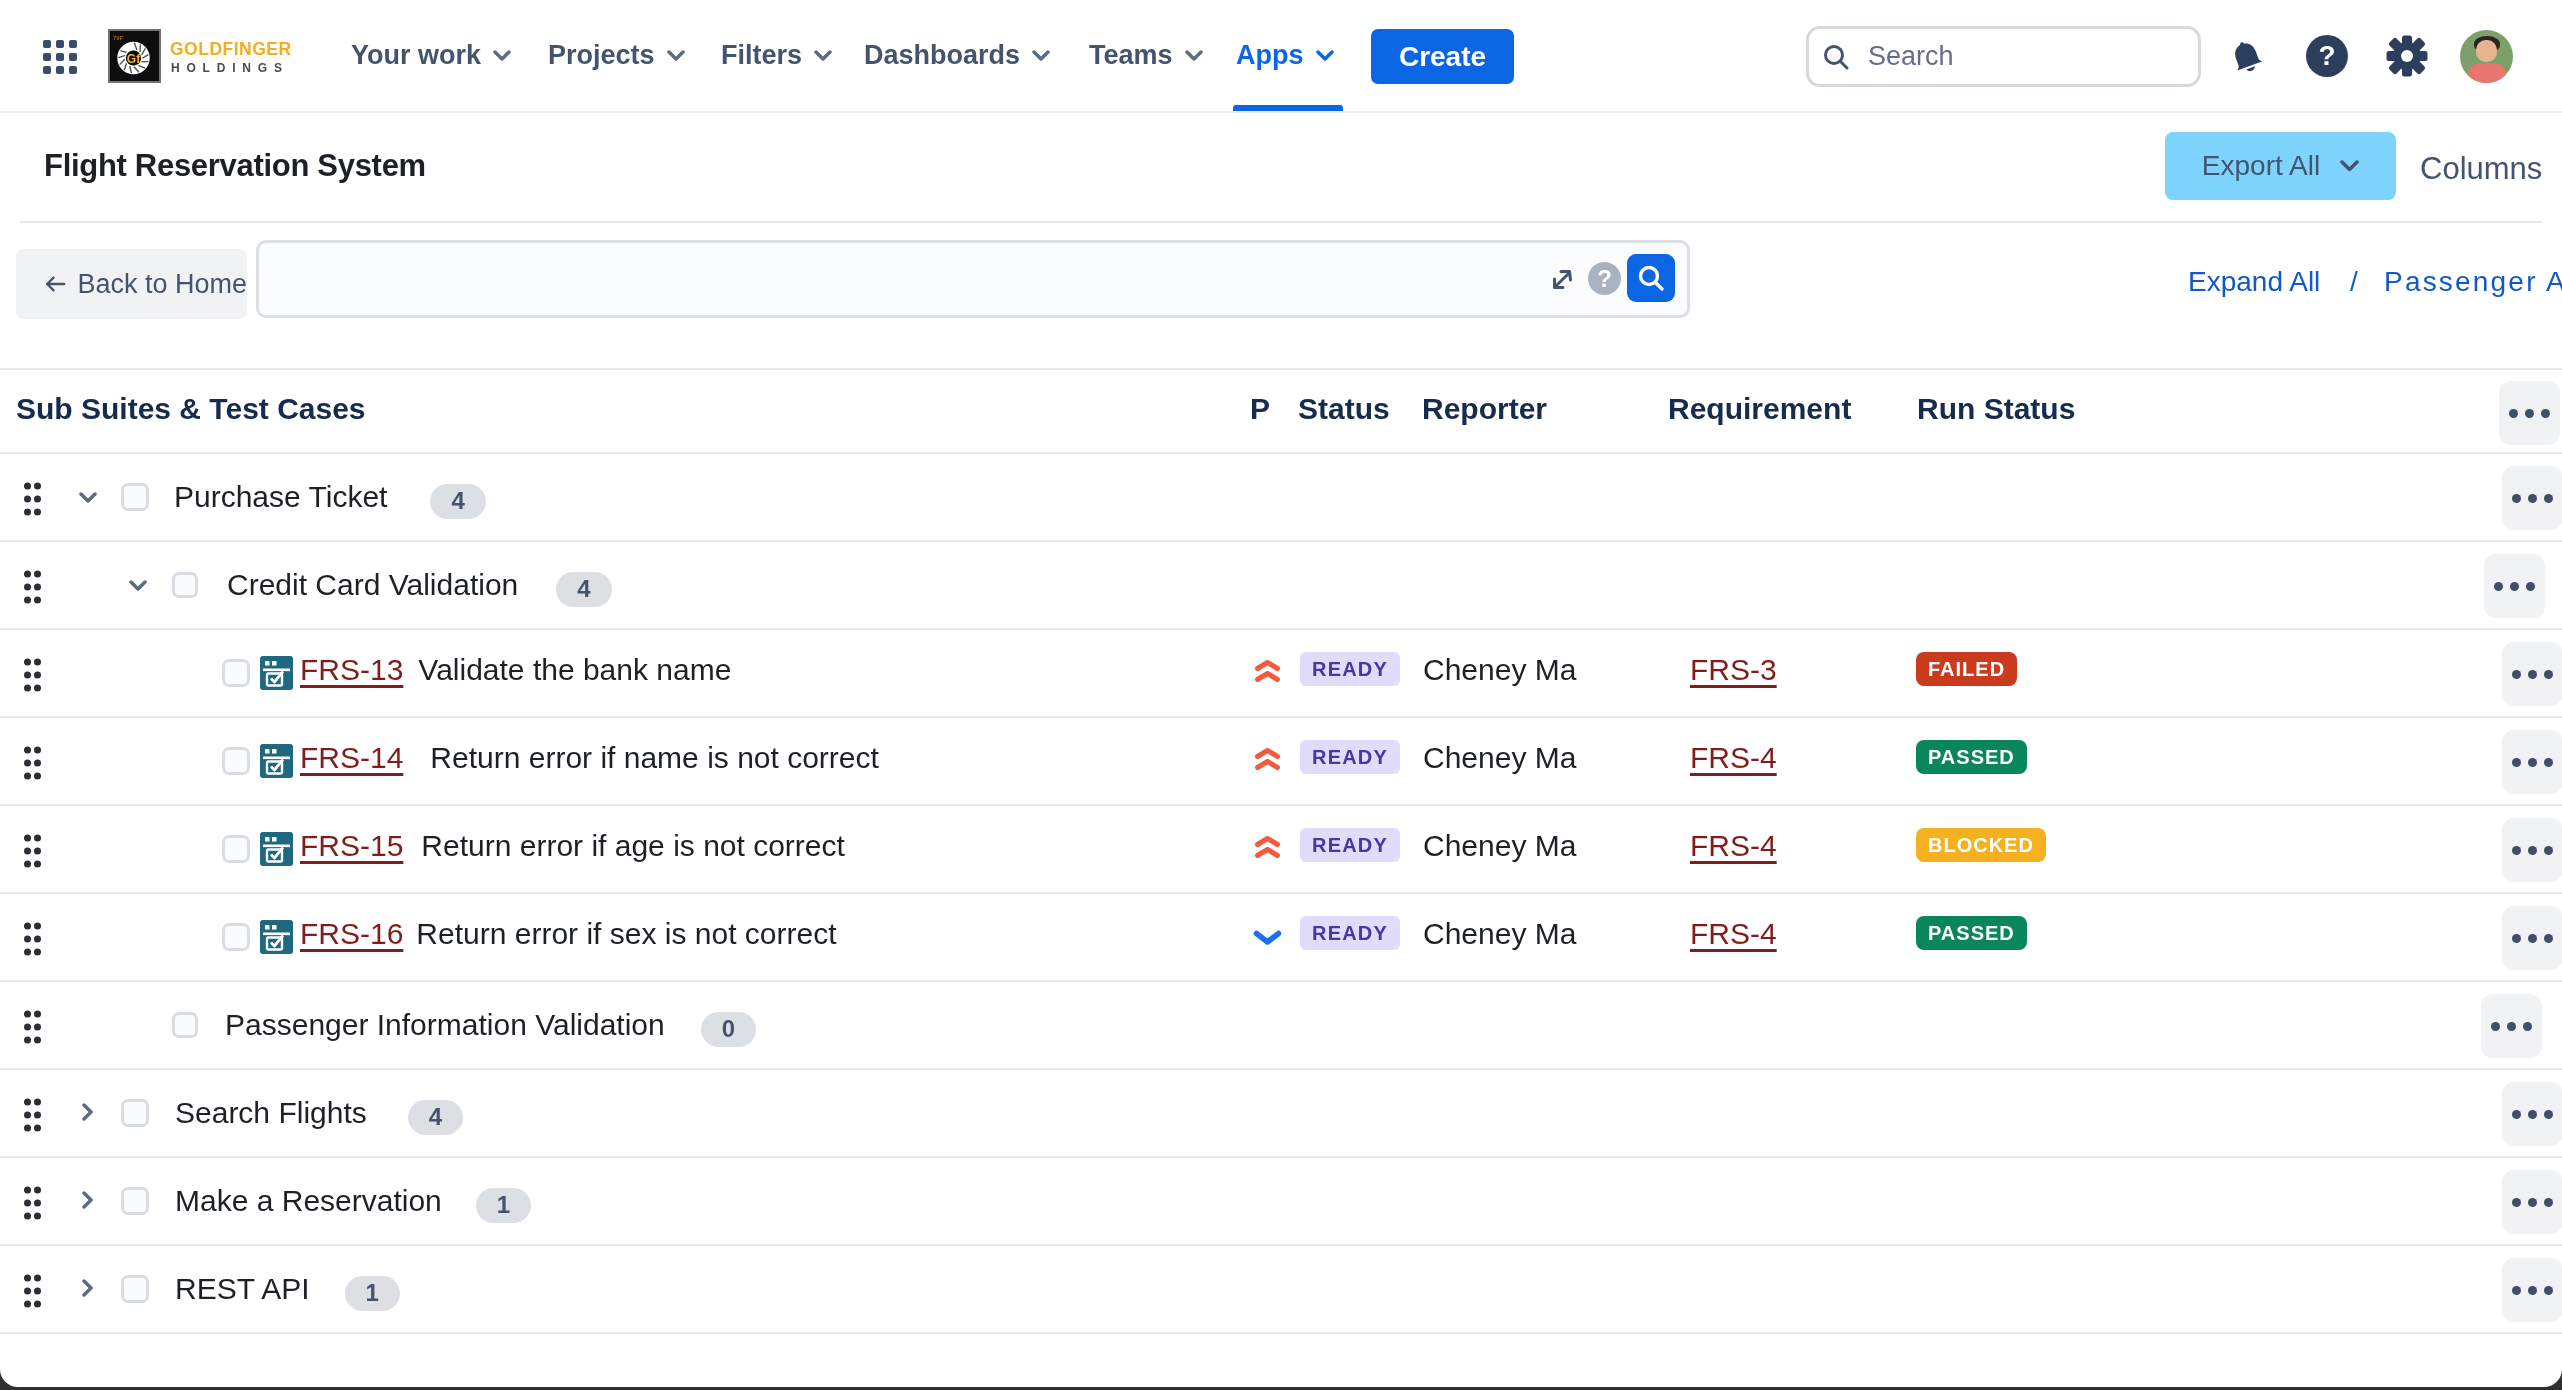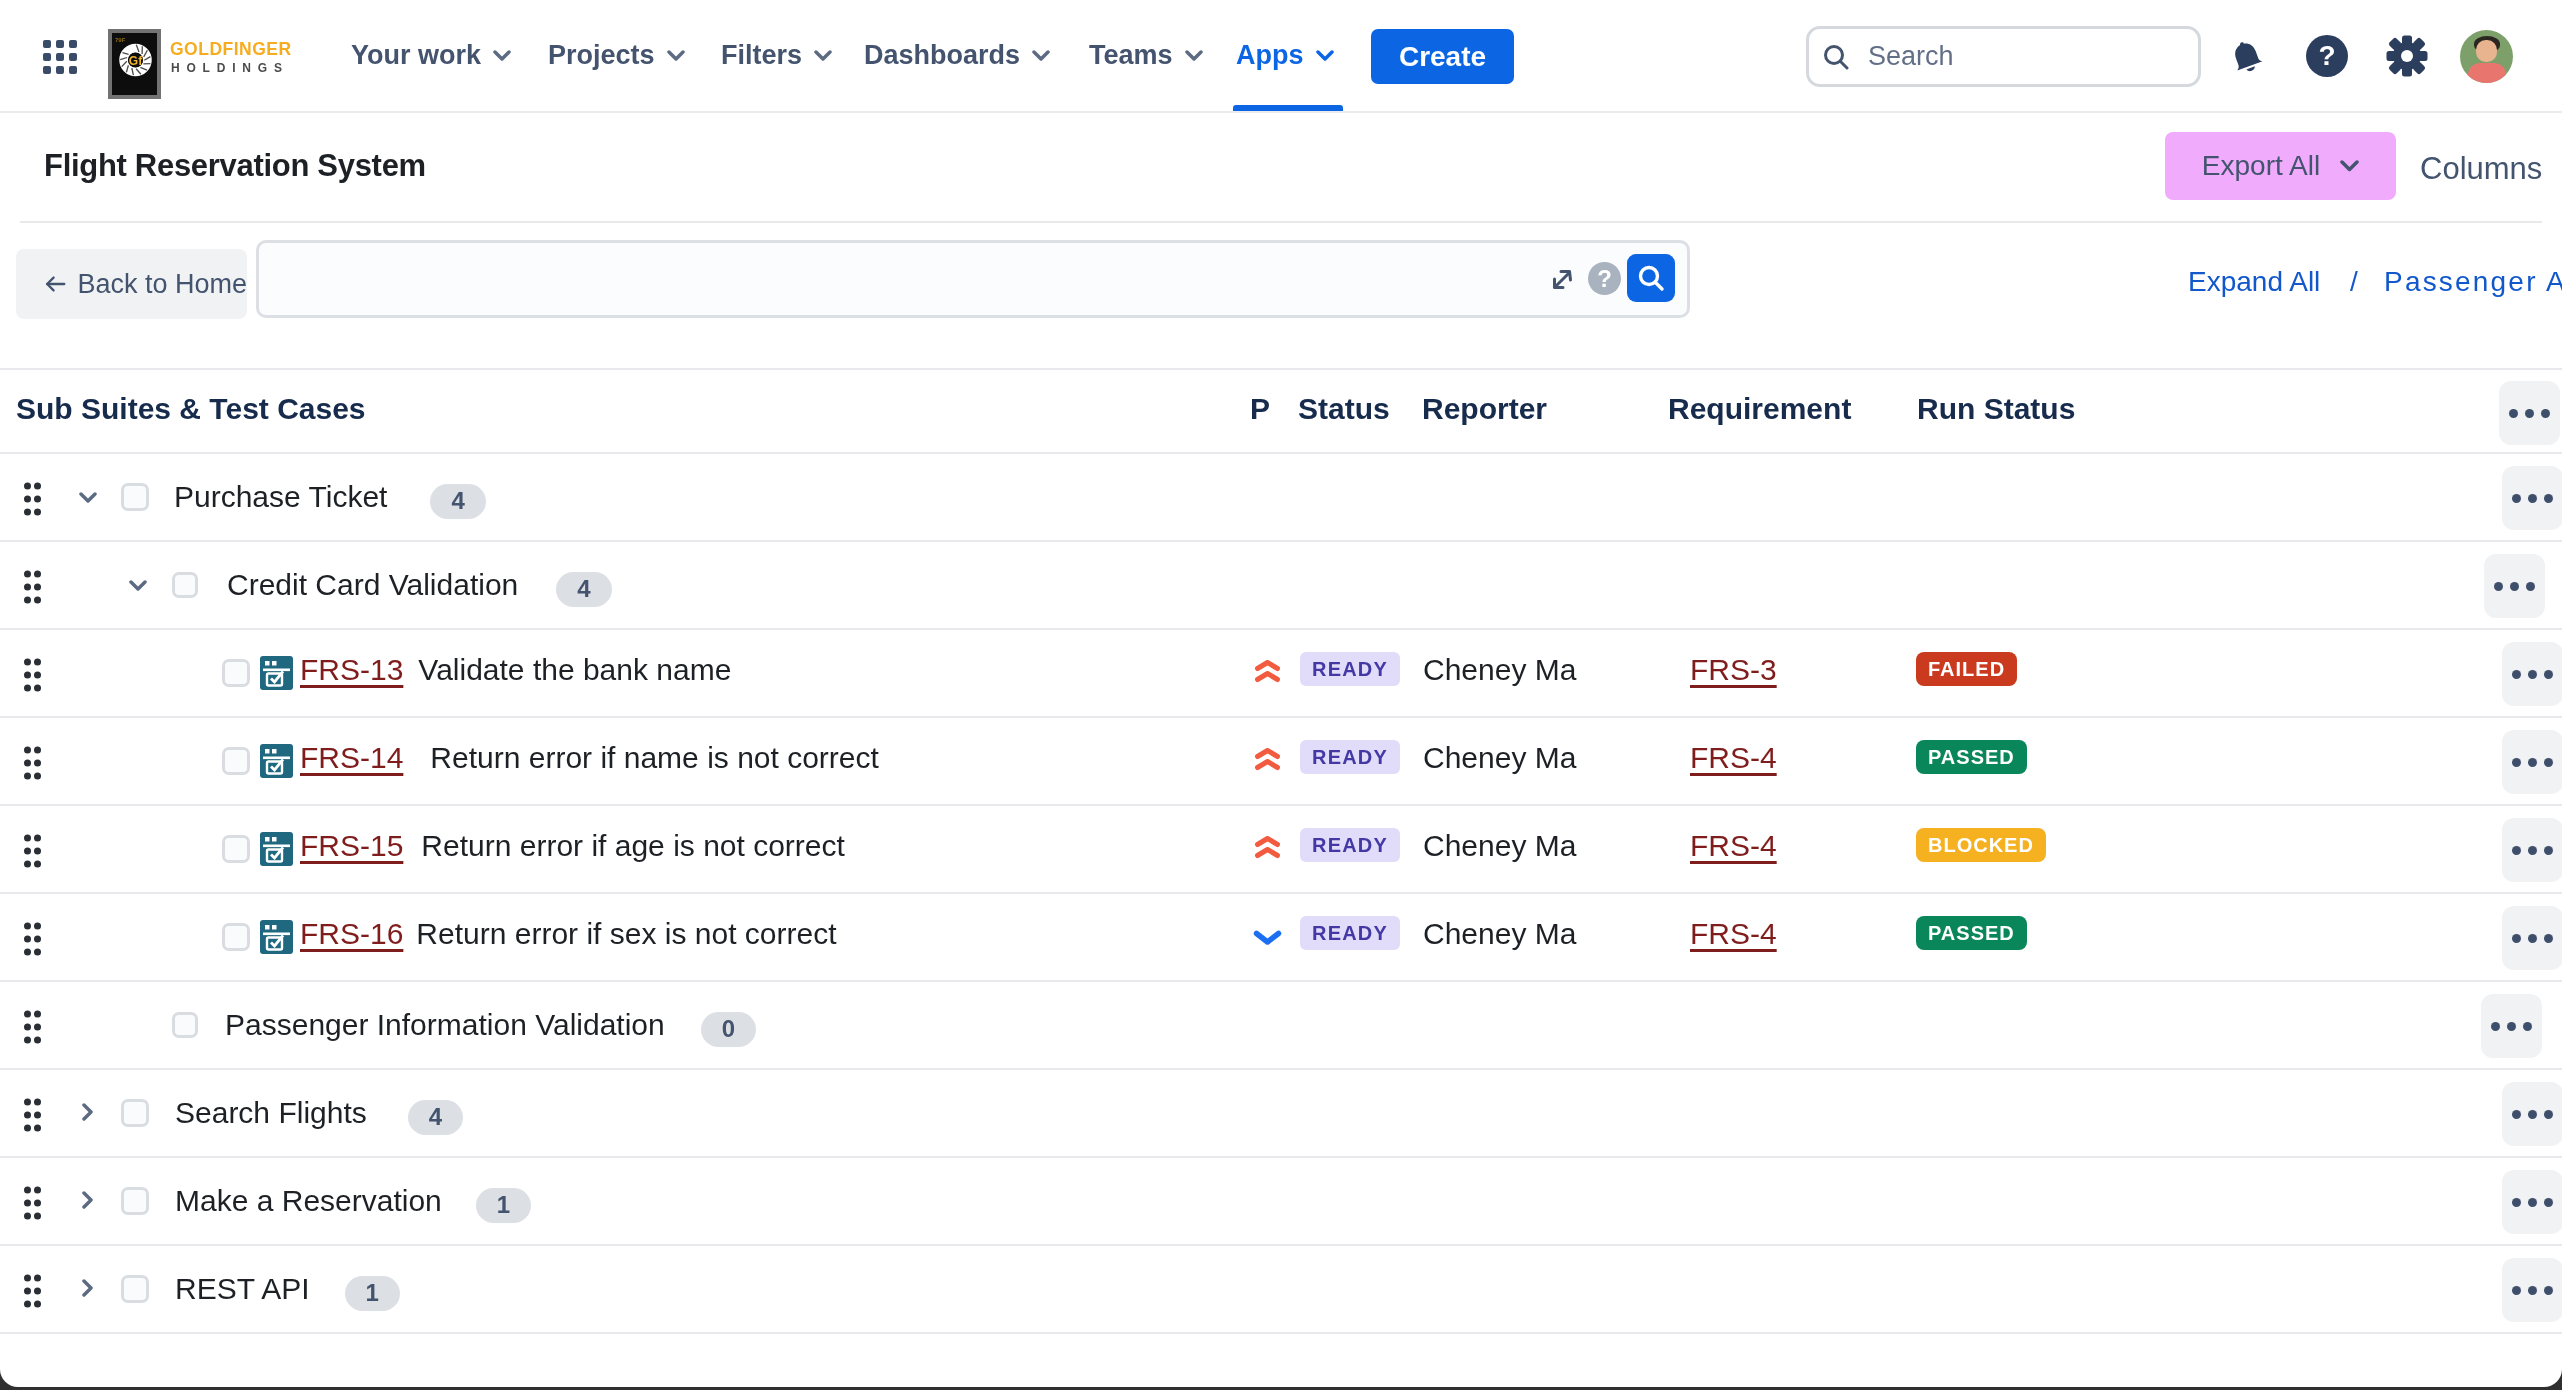--- a/index.html
+++ b/index.html
@@ -11,27 +11,27 @@
 
 .nav { position:absolute; left:0; top:0; width:2562px; height:113px; background:#fff; border-bottom:2px solid #EBECF0; }
 .navitem { position:absolute; top:0; height:111px; display:flex; align-items:center; gap:12px; font-size:27px; font-weight:600; color:#44546F; white-space:nowrap; }
 .navitem.blue { color:#0C66E4; }
 .appsline { position:absolute; left:1233px; top:105px; width:110px; height:6px; background:#0C66E4; border-radius:3px 3px 0 0; }
 .createbtn { position:absolute; left:1371px; top:29px; width:143px; height:55px; background:#0C66E4; border-radius:7px; color:#fff; font-size:28px; font-weight:600; display:flex; align-items:center; justify-content:center; }
 .searchbox { position:absolute; left:1806px; top:26px; width:395px; height:61px; border:3px solid #D5D9DE; border-radius:14px; background:#fff; display:flex; align-items:center; }
 .searchbox .ph { color:#626F86; font-size:27px; margin-left:19px; }
 
 
-.logo { position:absolute; left:108px; top:29px; width:53px; height:70px; background:#0d0d0d; border:4px solid #737373; }
+.logo { position:absolute; left:108px; top:29px; width:53px; height:54px; background:#0d0d0d; border:2px solid #737373; }
 .brand1 { position:absolute; left:170px; top:39px; font-size:17.5px; font-weight:700; color:#F5AC1E; letter-spacing:0.5px; }
 .brand2 { position:absolute; left:171px; top:61px; font-size:12px; font-weight:700; color:#4A4B4D; letter-spacing:6.8px; }
 
 
 .title { position:absolute; left:44px; top:148px; font-size:31px; font-weight:700; color:#1D2125; letter-spacing:-0.3px; }
-.exportbtn { position:absolute; left:2165px; top:132px; width:231px; height:68px; background:#f0abfc; border-radius:8px; display:flex; align-items:center; justify-content:center; gap:20px; font-size:28px; color:#44546F; white-space:nowrap; }
+.exportbtn { position:absolute; left:2165px; top:132px; width:231px; height:68px; background:#7dd3fc; border-radius:8px; display:flex; align-items:center; justify-content:center; gap:20px; font-size:28px; color:#44546F; white-space:nowrap; }
 .columns { position:absolute; left:2420px; top:151px; font-size:31px; color:#44546F; }
 .divider { position:absolute; left:20px; top:221px; width:2522px; height:2px; background:#E8E9EB; }
 
 
 .backbtn { position:absolute; left:16px; top:249px; width:231px; height:70px; background:#F1F2F4; border-radius:8px; display:flex; align-items:center; justify-content:flex-start; padding-left:29px; gap:11px; font-size:27px; color:#44546F; white-space:nowrap; }
 .bigsearch { position:absolute; left:256px; top:240px; width:1434px; height:78px; border:3px solid #DCDFE3; border-radius:10px; background:#FBFCFD; }
 .helpcirc { position:absolute; left:1588px; top:262px; width:33px; height:33px; border-radius:50%; background:#A9B2BF; color:#fff; font-size:24px; font-weight:700; display:flex; align-items:center; justify-content:center; }
 .bluesq { position:absolute; left:1627px; top:254px; width:48px; height:48px; background:#0C66E4; border-radius:9px; display:flex; align-items:center; justify-content:center; }
 .expcol { position:absolute; top:266px; font-size:28px; color:#1258CB; white-space:nowrap; }
 

